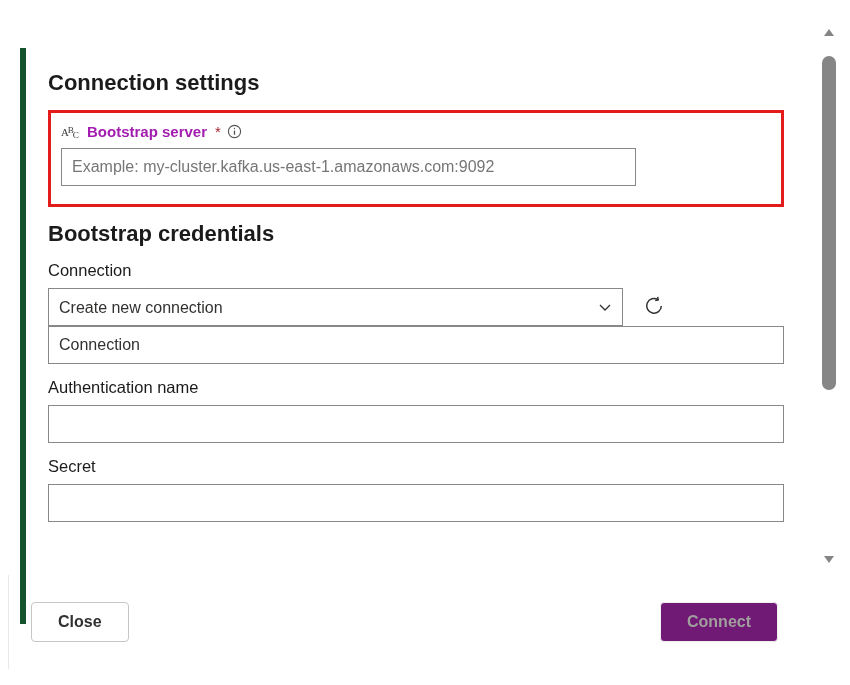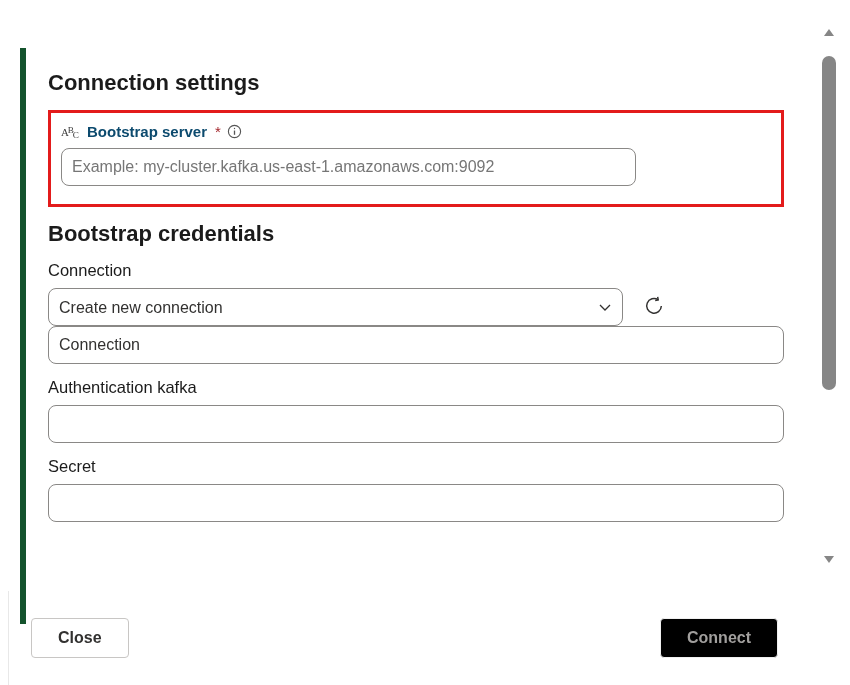--- a/index.html
+++ b/index.html
@@ -42,42 +42,42 @@
       gap: 6px;
       margin-bottom: 8px;
     }
     .abc-icon {
       display: inline-flex;
       color: #3b3b3b;
     }
     .field-label {
       font-size: 15px;
       font-weight: 600;
-      color: #0c4a6e;
+      color: #a21caf;
     }
     .required-asterisk {
       color: #a4262c;
       font-size: 15px;
       margin-left: 2px;
     }
     .info-icon {
       display: inline-flex;
       color: #555;
       cursor: pointer;
     }
     .plain-label {
       font-size: 16.5px;
       color: #1b1b1b;
       margin-bottom: 8px;
       margin-top: 14px;
     }
     input.text-input, .select {
       width: 100%;
       border: 1px solid #8a8886;
-      border-radius: 8px;
+      border-radius: 0;
       height: 38px;
       padding: 6px 10px;
       font-size: 16px;
       color: #323130;
       background: #fff;
       font-family: inherit;
       outline: none;
     }
     input.text-input::placeholder { color: #767676; }
     .select-row {
@@ -113,21 +113,21 @@
       display: inline-flex;
       color: #323130;
       padding: 4px;
     }
     .conn-row { align-items: center; }
     .conn-name-input, .auth-select-wrap { width: 575px; }
     .key-input, .secret-input { width: 575px; }
     .footer {
       position: absolute;
       left: 8px;
-      bottom: 0;
+      bottom: 16px;
       width: 790px;
       height: 94px;
       border-left: 1px solid #e8e8e8;
       display: flex;
       align-items: center;
       justify-content: space-between;
       padding: 0 20px 0 22px;
     }
     .btn {
       font-family: inherit;
@@ -137,21 +137,21 @@
       padding: 0 26px;
       border-radius: 4px;
       cursor: pointer;
     }
     .btn-secondary {
       background: #fff;
       border: 1px solid #c8c6c4;
       color: #323130;
     }
     .btn-primary-disabled {
-      background: #000000;
+      background: #701a75;
       border: 1px solid #f0f0f0;
       color: #a19f9d;
       cursor: default;
     }
     .scroll-track {
       position: absolute;
       right: 14px;
       top: 26px;
       width: 14px;
       height: 540px;
@@ -222,21 +222,21 @@
           <svg width="22" height="22" viewBox="0 0 24 24" fill="none" stroke="currentColor" stroke-width="1.6">
             <path d="M20 12 A8 8 0 1 1 16.5 5.2"></path>
             <polyline points="16,2 16.6,5.3 13.3,5.9"></polyline>
           </svg>
         </span>
       </button>
     </div>
 
     <input type="text" class="text-input conn-name-input" value="Connection" style="">
 
-    <div class="plain-label">Authentication kafka</div>
+    <div class="plain-label">Authentication name</div>
 
     <input type="text" class="text-input key-input" value="" style="">
 
     <div class="plain-label">Secret</div>
     <input type="password" class="text-input secret-input" value="" style="">
   </div>
 </div>
 
 <div class="footer">
   <button class="btn btn-secondary">Close</button>

